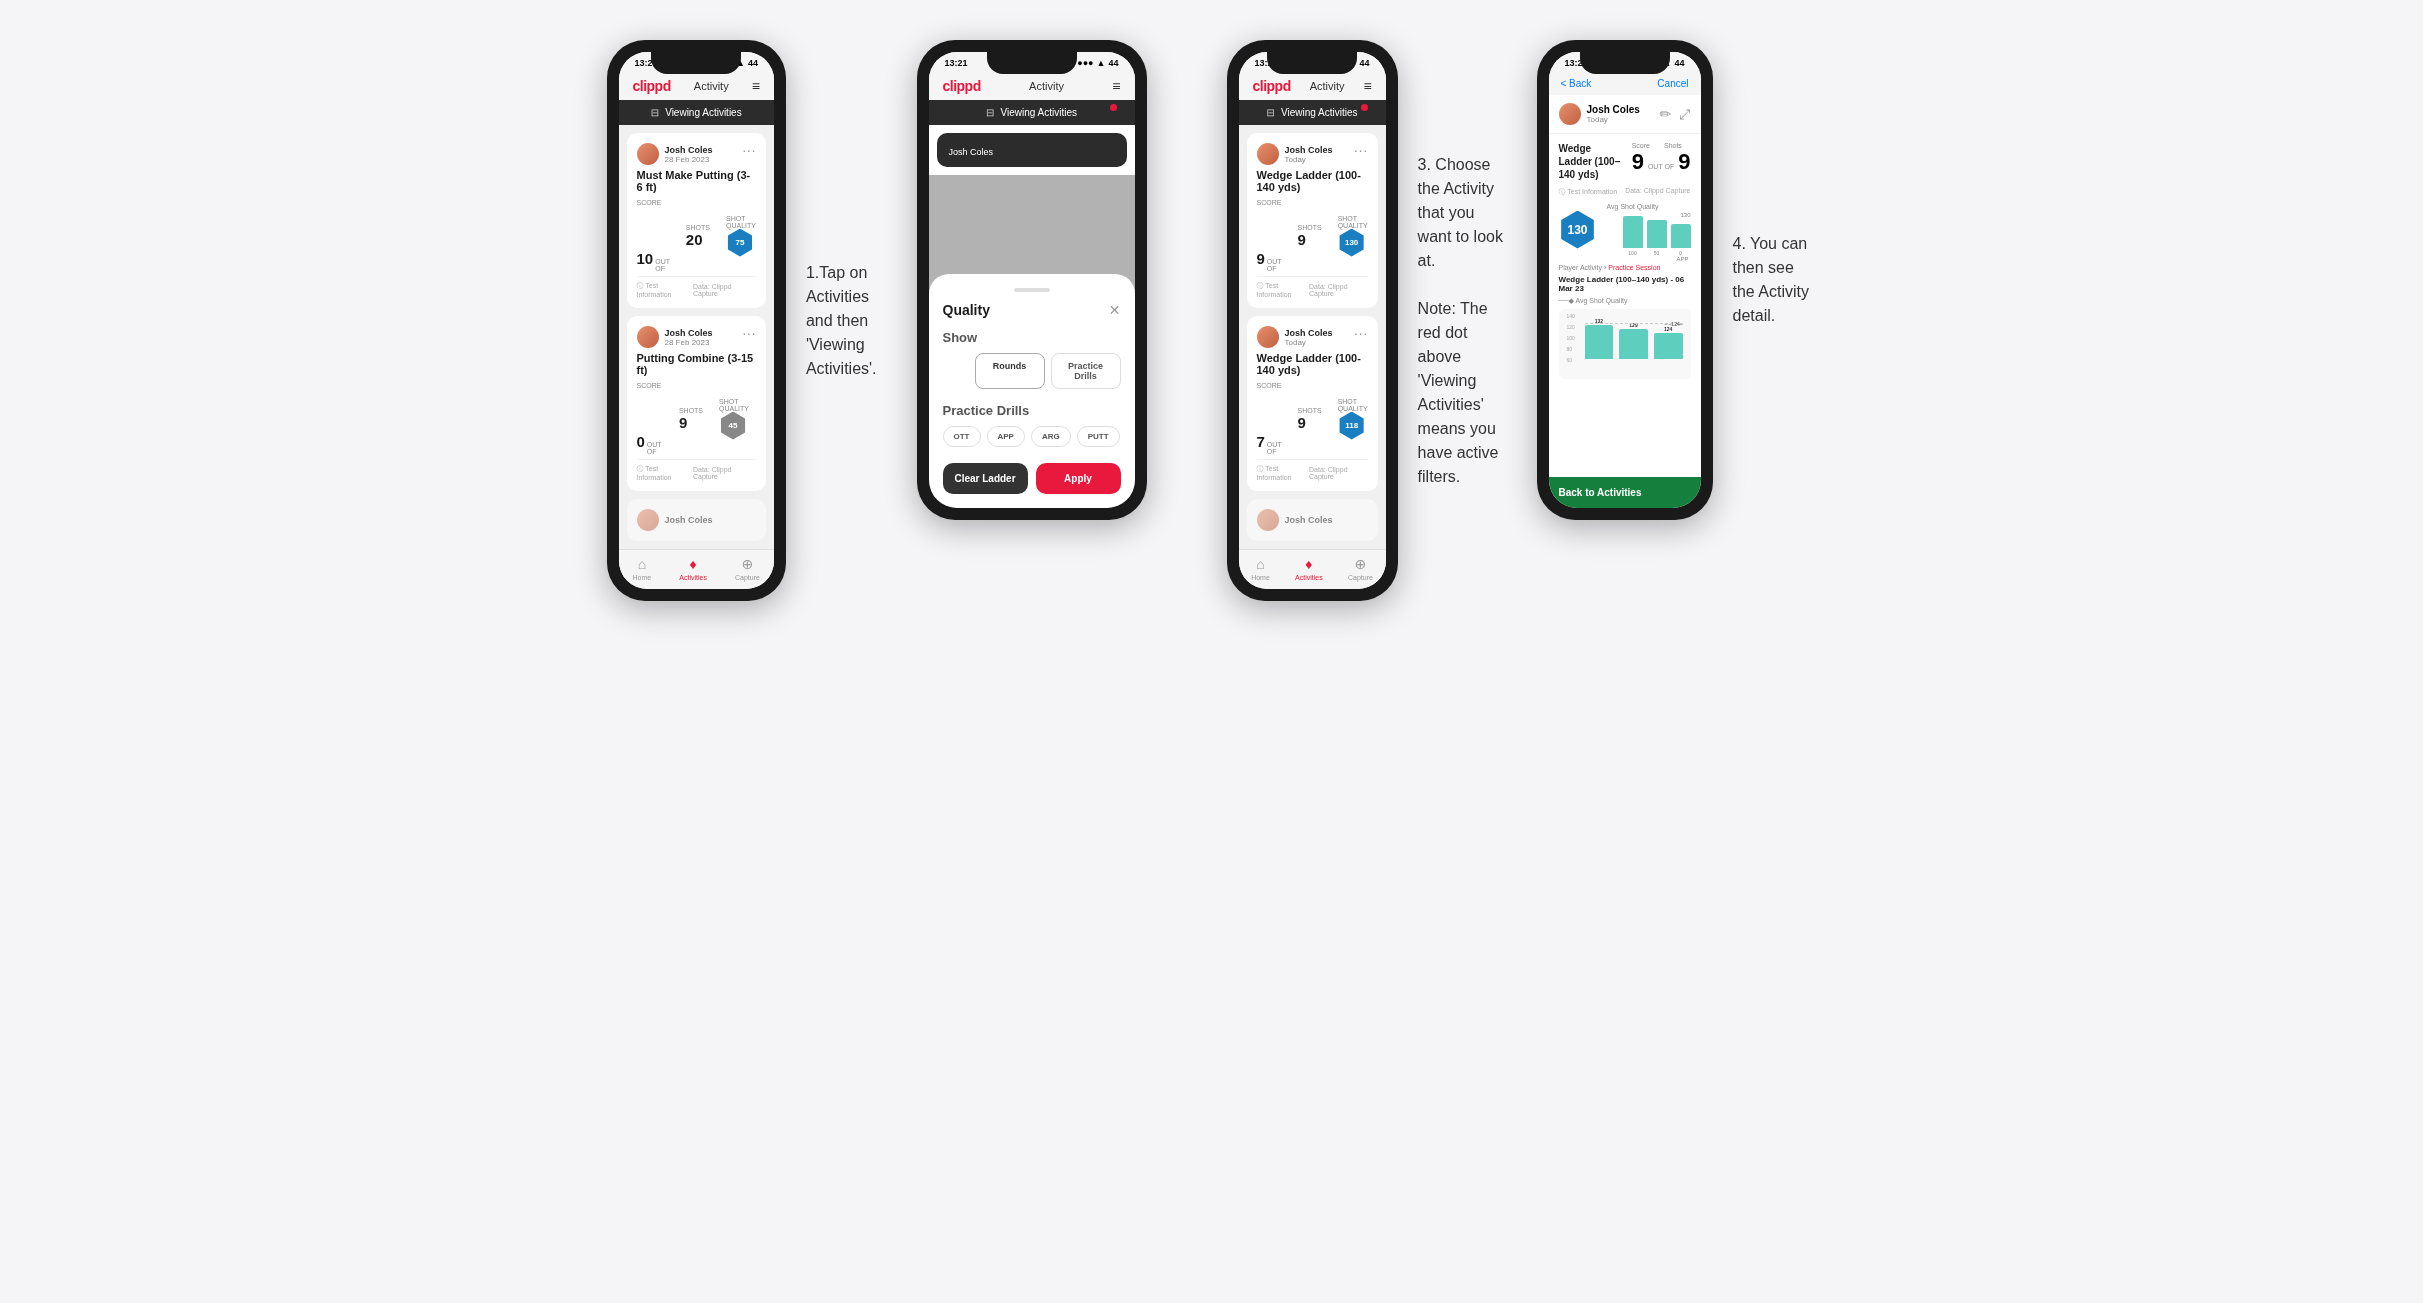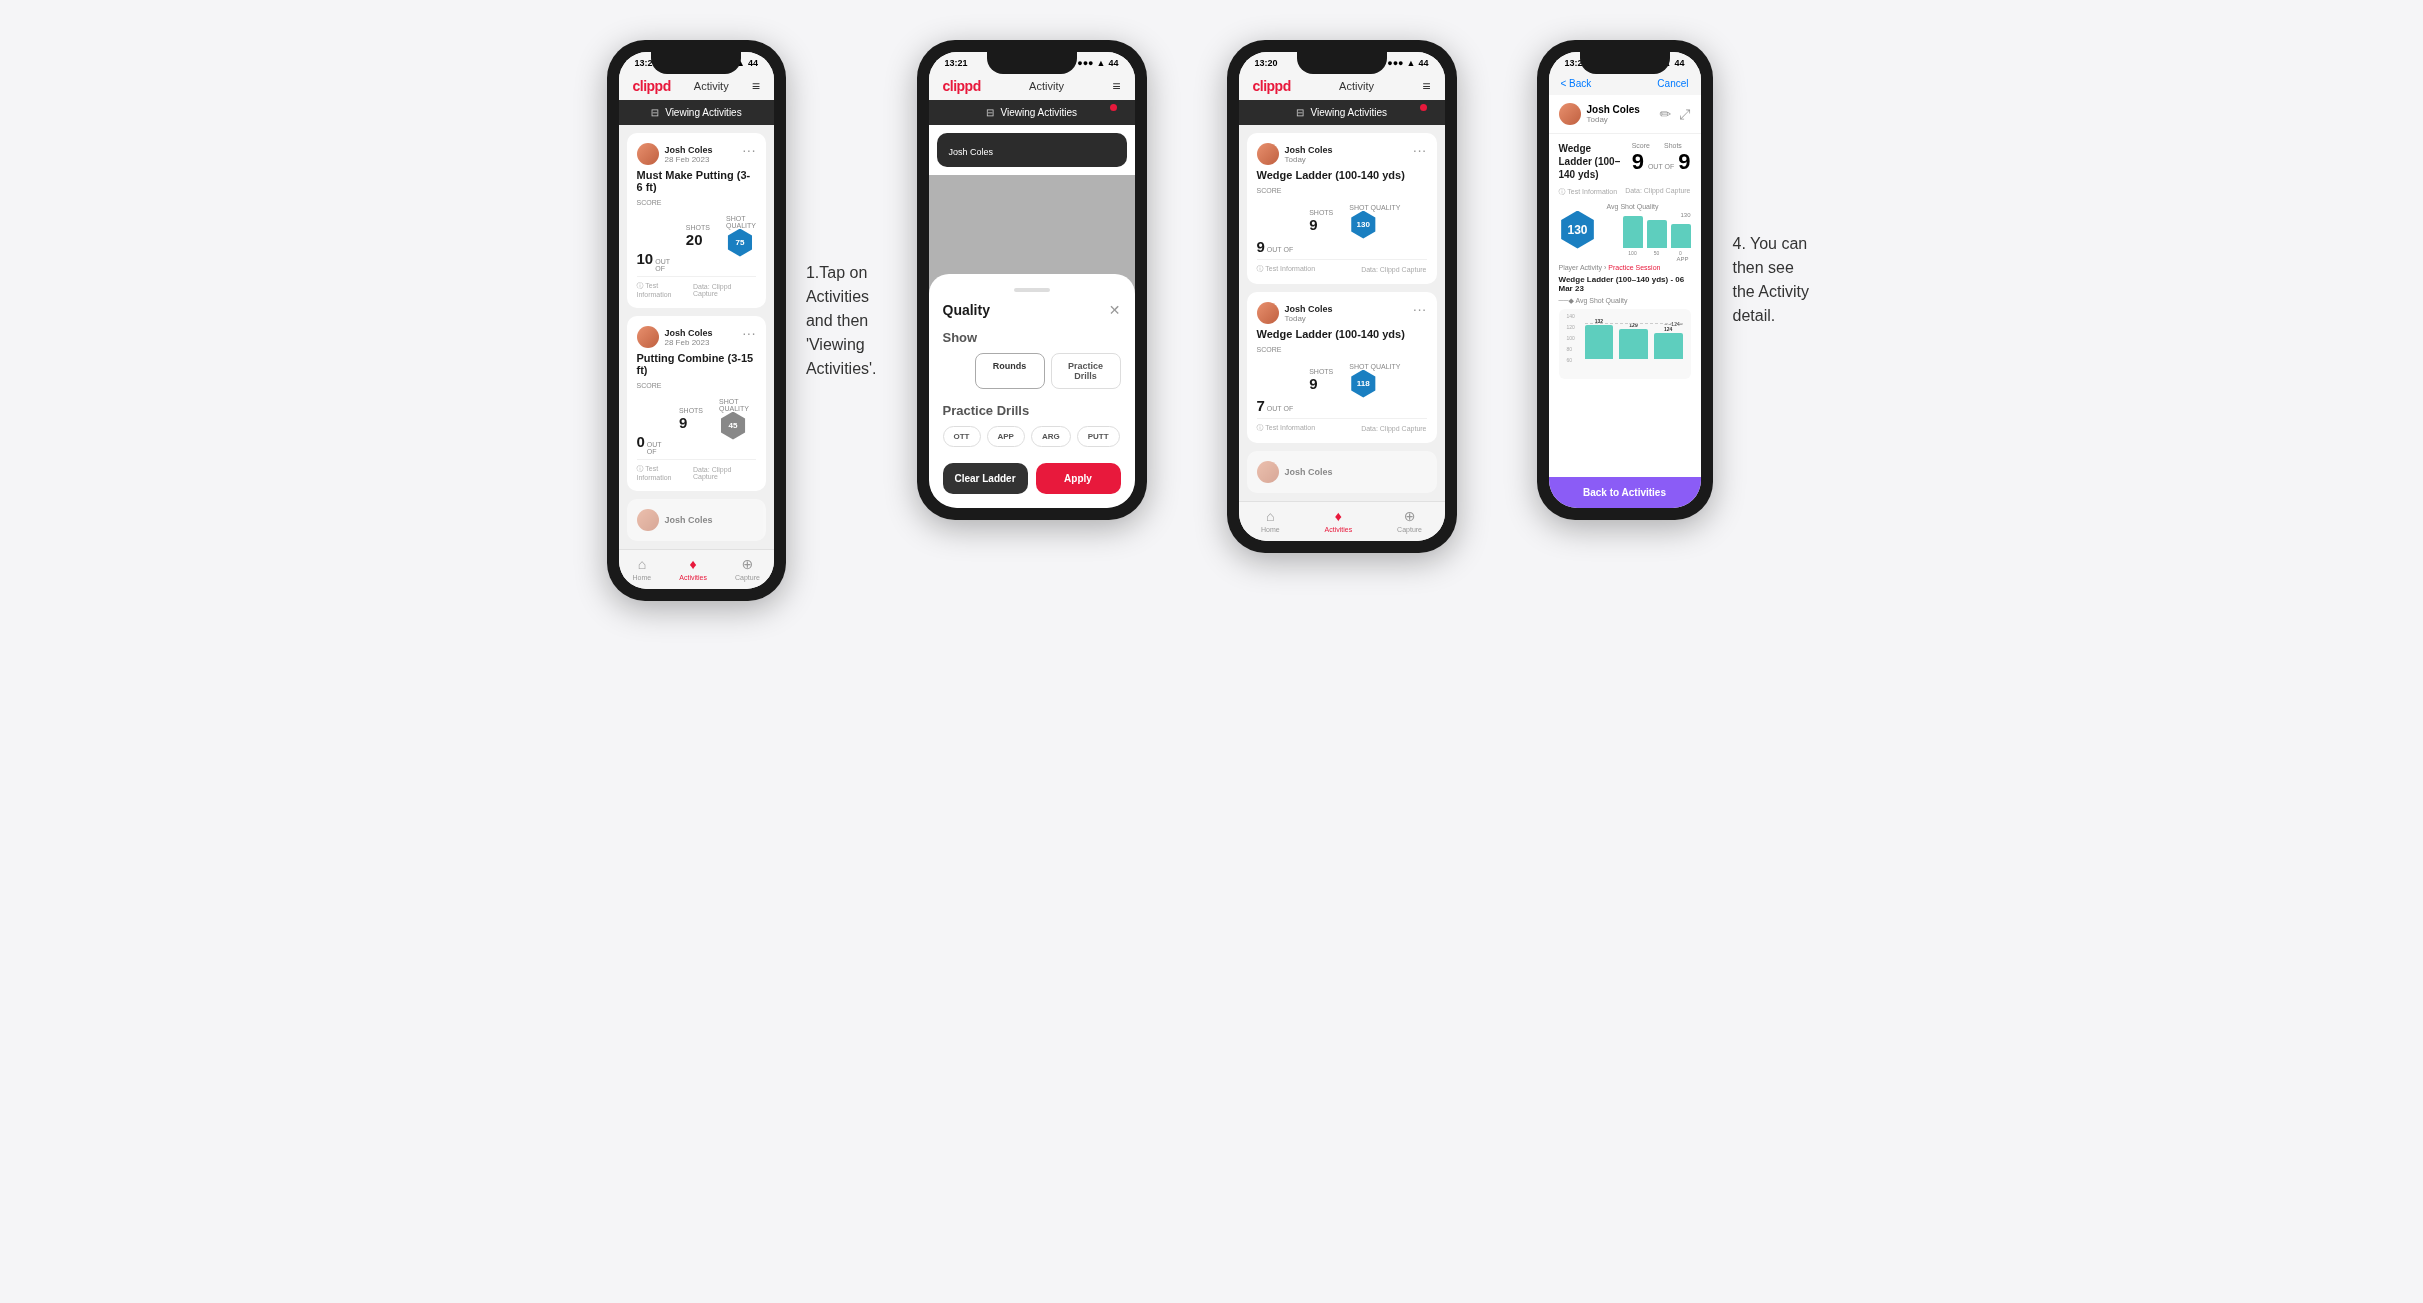--- a/index.html
+++ b/index.html
@@ -405,23 +405,23 @@
       background: #1a7fc1;
       clip-path: polygon(50% 0%, 93% 25%, 93% 75%, 50% 100%, 7% 75%, 7% 25%);
       display: flex;
       align-items: center;
       justify-content: center;
       color: #fff;
       font-size: 12px;
       font-weight: 700;
     }
     .back-to-activities {
-      background: #8b5cf6;
+      background: #15803d;
       color: #fff;
-      text-align: center;
+      text-align: left;
       padding: 10px;
       font-size: 10px;
       font-weight: 600;
       margin-top: auto;
     }
     .caption {
       font-size: 16px;
       color: #333;
       line-height: 1.5;
       text-align: left;
@@ -748,20 +748,25 @@
             <span class="icon active">♦</span>
             <span class="label active">Activities</span>
           </div>
           <div class="nav-item">
             <span class="icon">⊕</span>
             <span class="label">Capture</span>
           </div>
         </div>
       </div>
     </div>
+    <div class="caption">
+      <span>3. Choose the Activity that you want to look at.</span>
+      <br><br>
+      <span>Note: The red dot above 'Viewing Activities' means you have active filters.</span>
+    </div>
   </div>
 
   <div class="phone-section">
     <div class="phone-frame">
       <div class="phone-notch"></div>
       <div class="phone-screen">
 
         <div class="status-bar">
           <span>13:21</span>
           <div class="status-icons">

